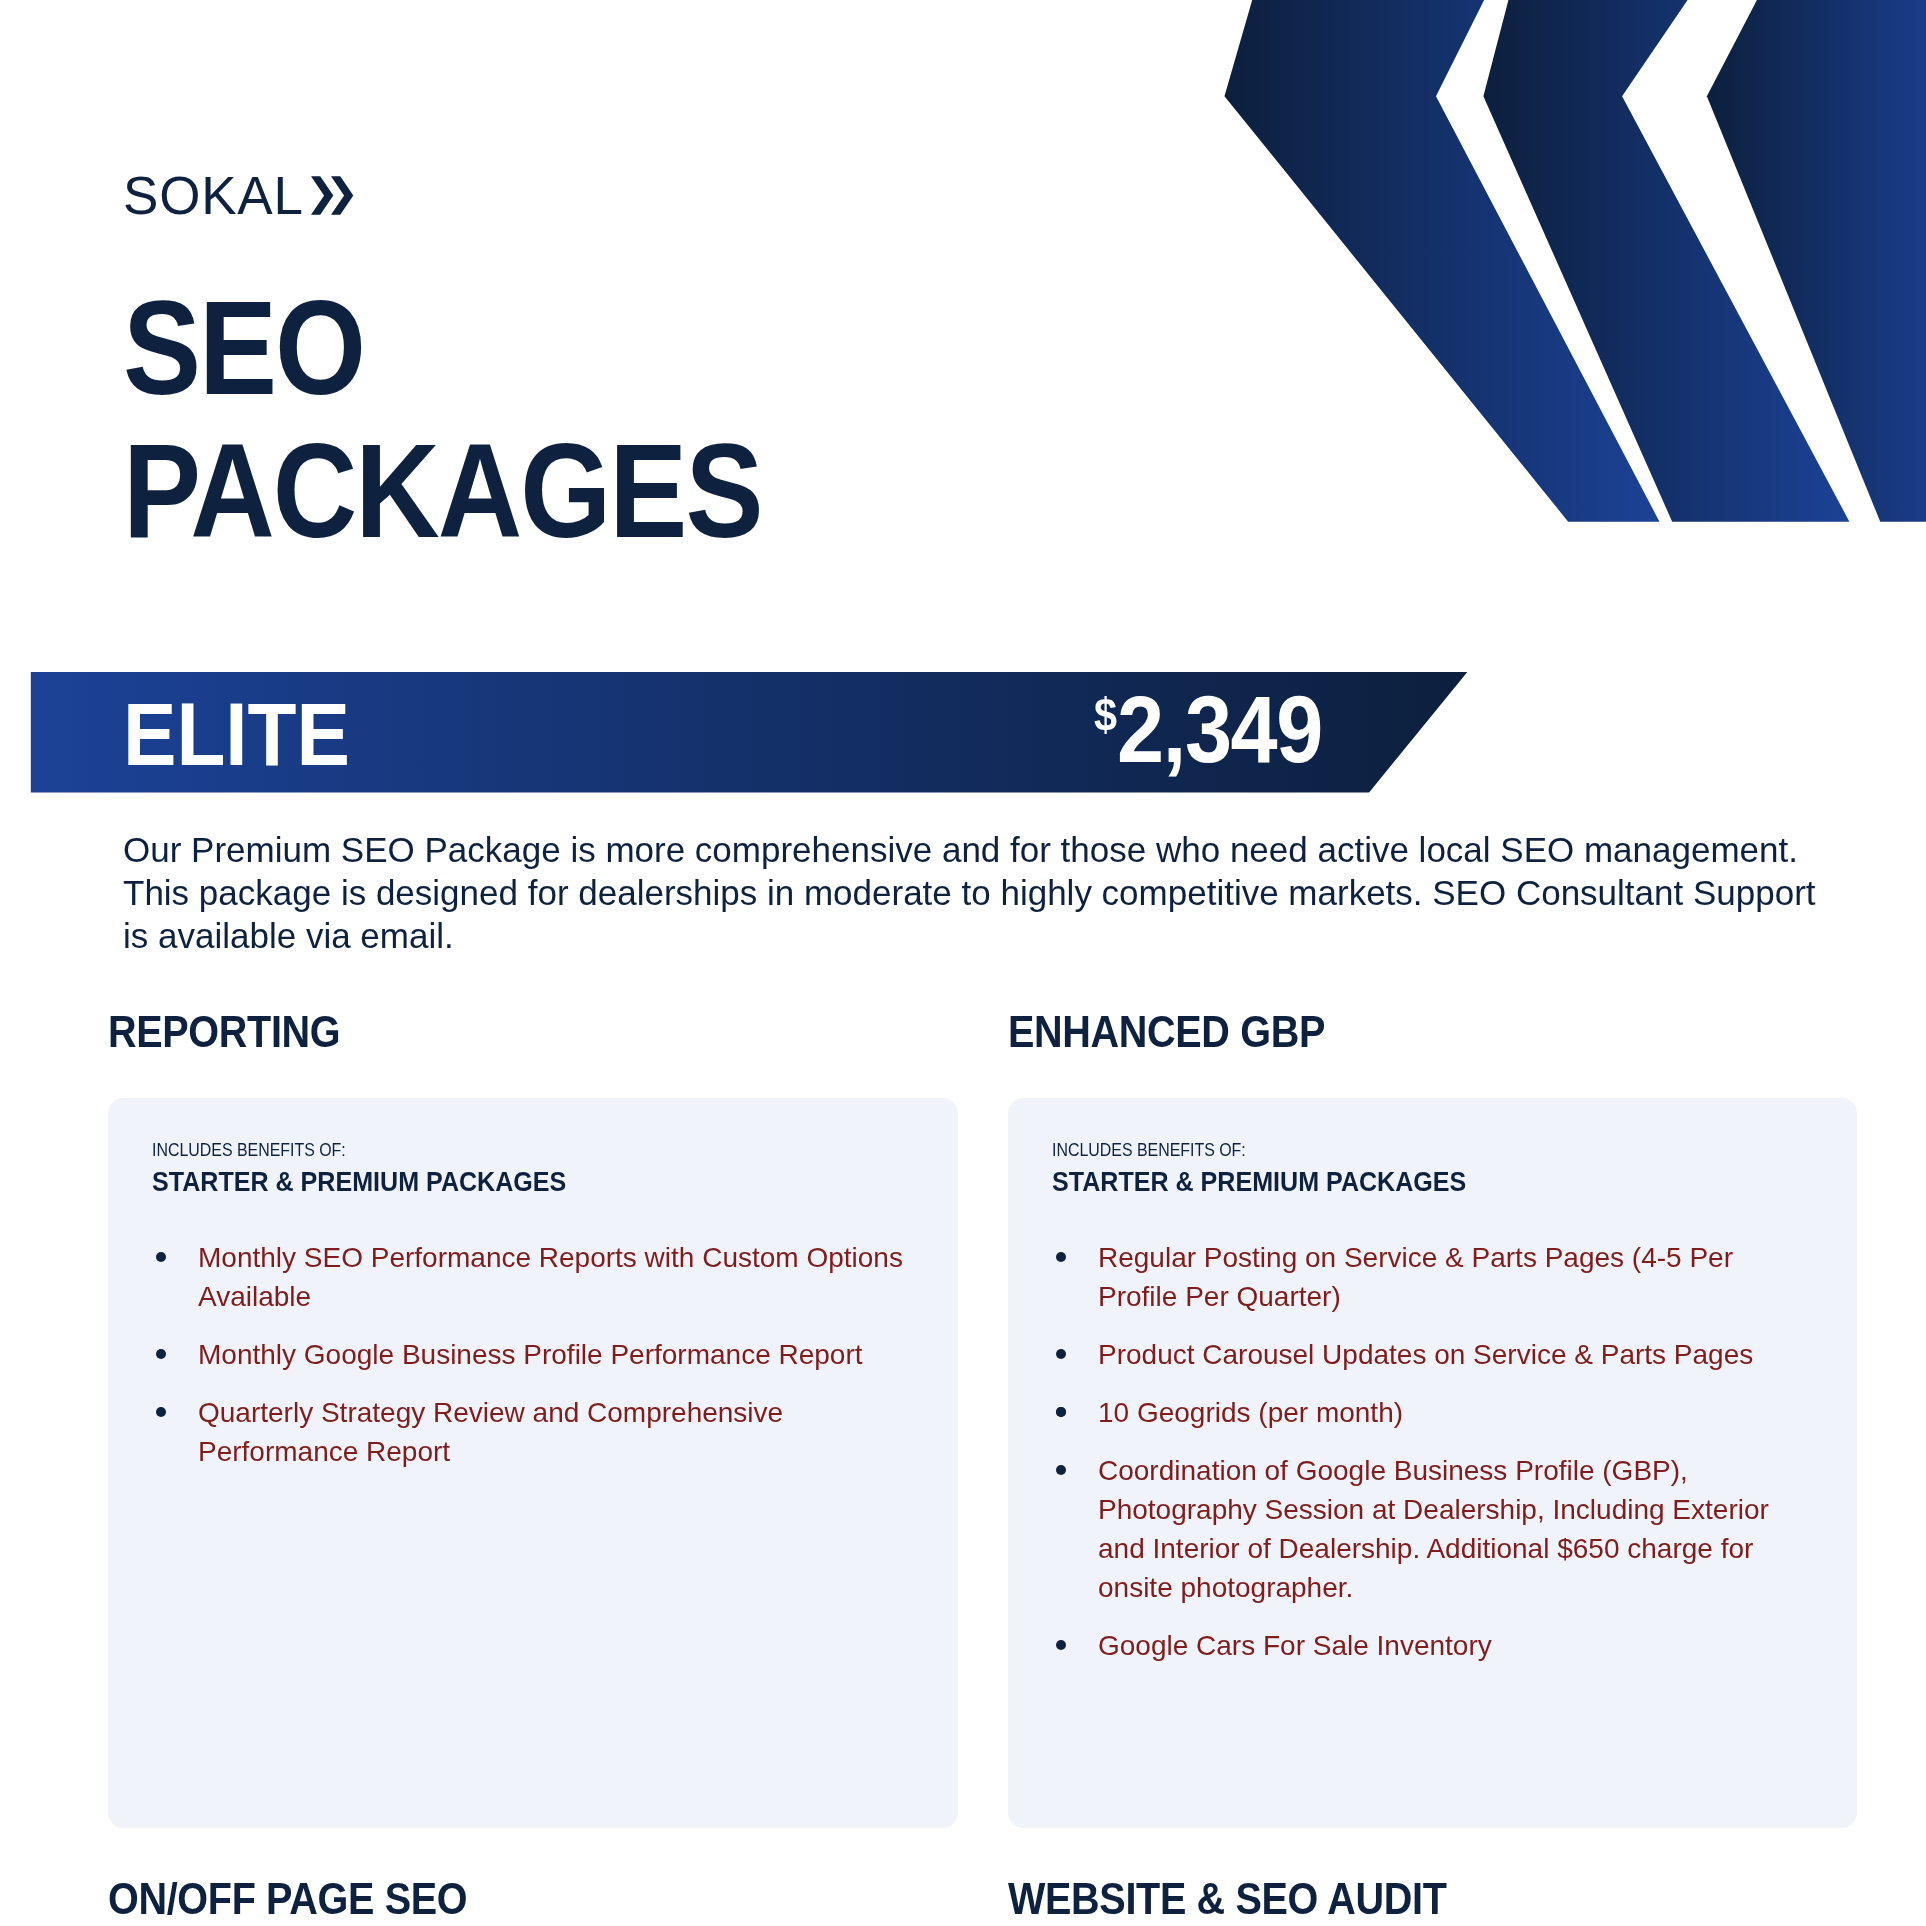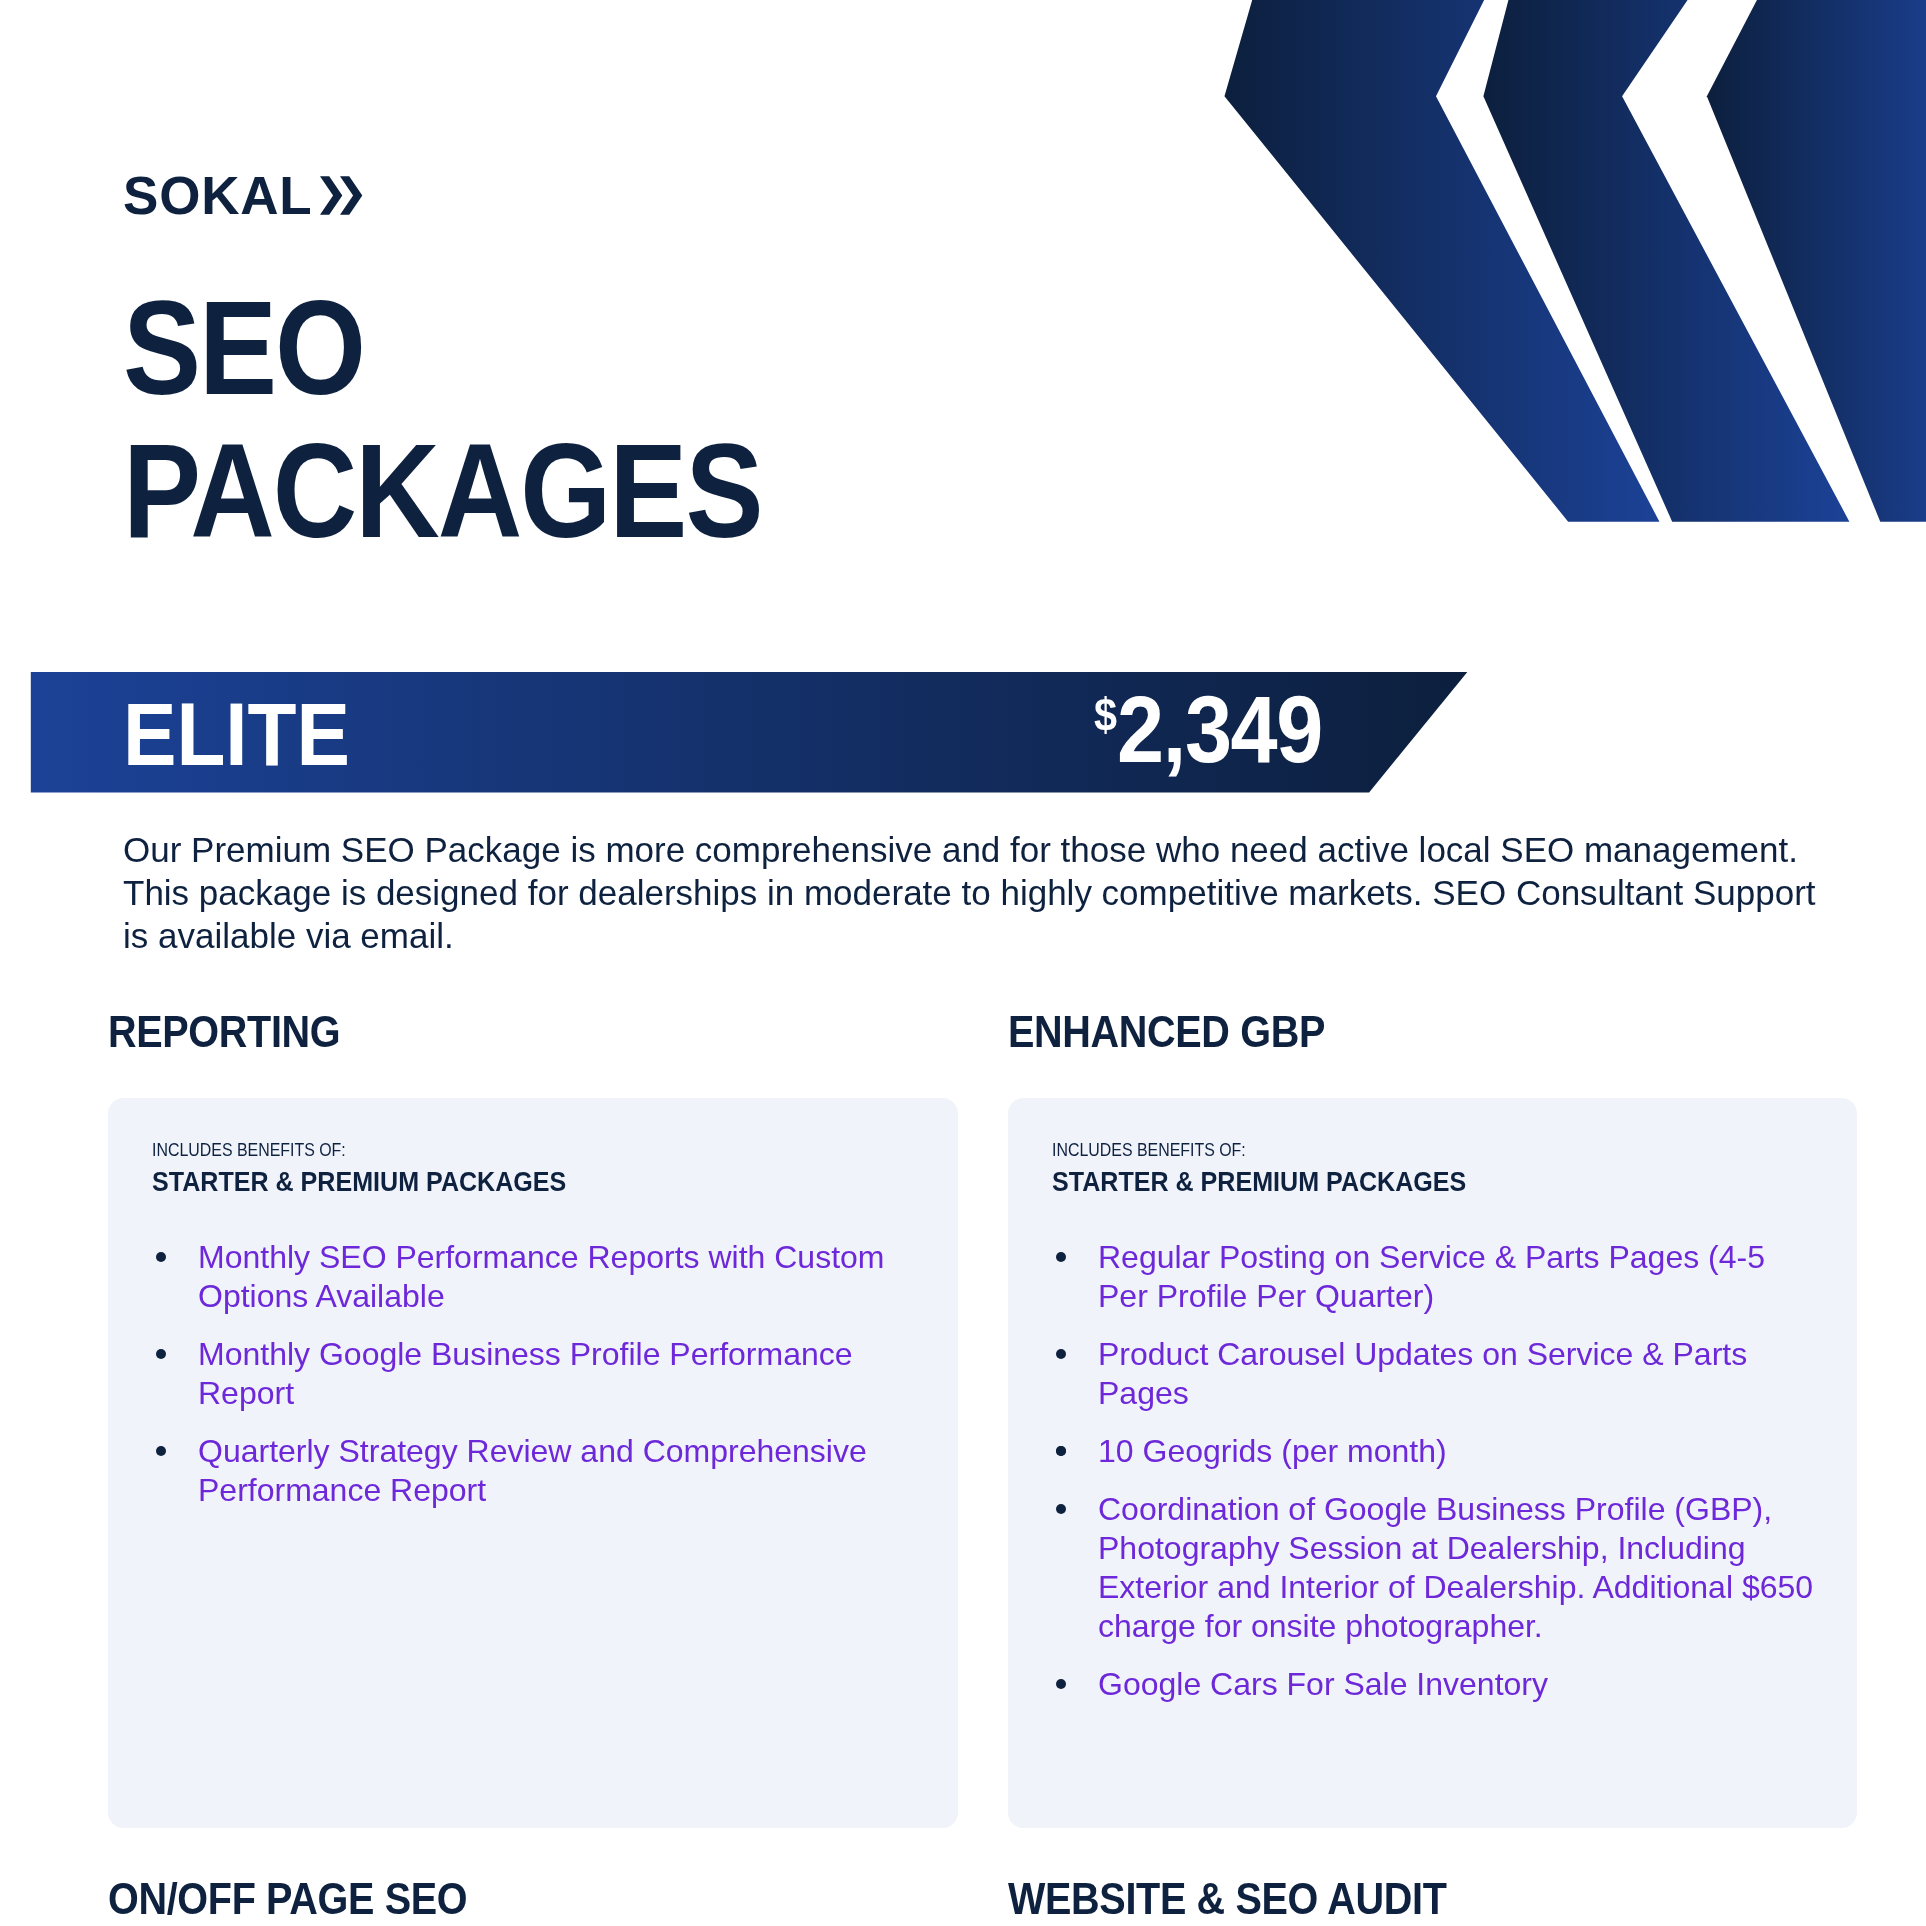--- a/index.html
+++ b/index.html
@@ -8,21 +8,21 @@
     background: #ffffff; color: #0e2240;
     font-family: "Liberation Sans", "DejaVu Sans", sans-serif;
   }
   .abs { position: absolute; }
 
   
   #chevrons { position: absolute; left: 0; top: 0; width: 1965px; height: 539px; }
 
   
   .logo { left: 123px; top: 169px; display: flex; align-items: center; gap: 7px; }
-  .logo-text { font-size: 53px; letter-spacing: 0.8px; font-weight: 700; color: #0e2240; line-height: 1; }
+  .logo-text { font-size: 53px; letter-spacing: 0.8px; font-weight: 400; color: #0e2240; line-height: 1; }
   .logo-chev { width: 50px; height: 39px; }
 
   
   .title { left: 123px; top: 277px; font-size: 133px; font-weight: 700; line-height: 143px;
            letter-spacing: -2.3px; color: #0e2240; transform: scaleX(0.88); transform-origin: left top; }
 
   
   #banner { position: absolute; left: 0; top: 670px; width: 1502px; height: 127px; }
   .banner-name { left: 123px; top: 690px; font-size: 89px; font-weight: 700; color: #fff;
                  line-height: 89px; transform: scaleX(0.9); transform-origin: left top; }
@@ -38,21 +38,21 @@
   .section-heading { font-size: 45px; font-weight: 700; color: #0e2240; line-height: 50px;
                      transform: scaleX(0.88); transform-origin: left top; white-space: nowrap; letter-spacing: -0.4px; }
 
   
   .card { position: absolute; background: #f1f3fa; border-radius: 15.4px; box-sizing: border-box; padding: 42px 42px 31px 44px; }
   .card-kicker { font-size: 17.7px; line-height: 21.6px; color: #0e2240; letter-spacing: 0px;
                  transform: scaleX(0.9); transform-origin: left top; white-space: nowrap; }
   .card-sub { font-size: 28.5px; font-weight: 700; line-height: 35px; color: #0e2240; margin-top: 2.3px;
               transform: scaleX(0.88); transform-origin: left top; white-space: nowrap; }
   .bullets { list-style: none; margin: 39px 0 0 0; padding: 0; }
-  .bullets li { position: relative; padding-left: 46px; font-size: 32px; line-height: 39px; color: #6d28d9; margin-bottom: 19px; }
+  .bullets li { position: relative; padding-left: 46px; font-size: 28px; line-height: 39px; color: #7f1d1d; margin-bottom: 19px; }
   .bullets li .dot { position: absolute; left: 3.9px; top: 14.6px; width: 10px; height: 10px; border-radius: 50%; background: #0e2240; }
 </style>
 </head>
 <body>
 
 <svg id="chevrons" viewBox="0 0 5100 1400" preserveAspectRatio="none">
   <defs>
     <linearGradient id="chevGrad" x1="0" y1="0" x2="1" y2="0">
       <stop offset="0" stop-color="#0c1f3d"></stop>
       <stop offset="1" stop-color="#1c4297"></stop>

